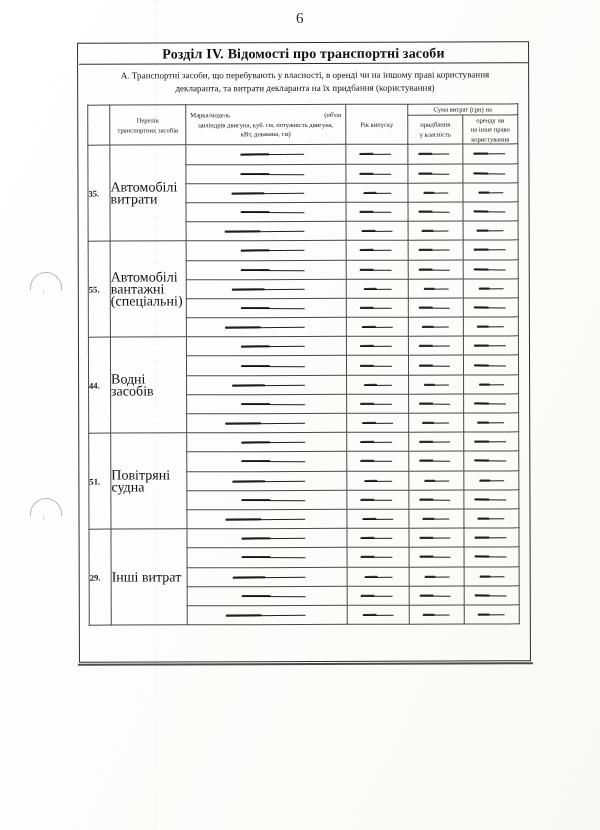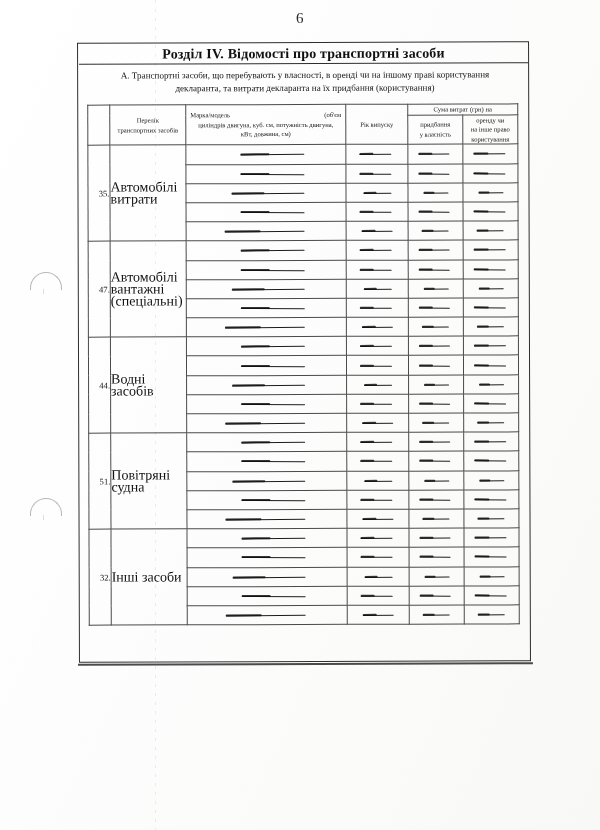--- a/index.html
+++ b/index.html
@@ -134,24 +134,25 @@
   
   .c-num{width:22px;}
   .c-name{width:76px;}
   .c-mark{width:160px;}
   .c-year{width:62px;}
   .c-buy{width:56px;}
   .c-rent{width:55px;}
 
   
   .row-num{
-    text-align:right;
+    text-align:left;
     font-size:8.6px;
     color:#141414;
     vertical-align:middle;
+    font-weight:bold;
   }
   .row-name{
     padding:0 4px 0 7px;
     font-size:14px;
     line-height:11.6px;
     color:#121212;
     vertical-align:middle;
   }
   .subrow td{height:19.2px;}
   .dash-cell{position:relative;}
@@ -304,21 +305,21 @@
           <span class="dash"></span>
         </td>
         <td class="dash-cell dash-buy v-c">
           <span class="dash"></span>
         </td>
         <td class="dash-cell dash-rent v-c">
           <span class="dash"></span>
         </td>
       </tr>
       <tr class="subrow">
-        <td class="row-num" rowspan="5">47.</td>
+        <td class="row-num" rowspan="5">55.</td>
         <td class="row-name" rowspan="5">
           <div>Автомобілі</div>
           <div>вантажні</div>
           <div>(спеціальні)</div>
         </td>
         <td class="dash-cell dash-mark">
           <span class="dash"></span>
         </td>
         <td class="dash-cell dash-year">
           <span class="dash"></span>
@@ -528,23 +529,23 @@
           <span class="dash"></span>
         </td>
         <td class="dash-cell dash-buy v-c">
           <span class="dash"></span>
         </td>
         <td class="dash-cell dash-rent v-c">
           <span class="dash"></span>
         </td>
       </tr>
       <tr class="subrow">
-        <td class="row-num" rowspan="5">32.</td>
+        <td class="row-num" rowspan="5">29.</td>
         <td class="row-name" rowspan="5">
-          <div>Інші засоби</div>
+          <div>Інші витрат</div>
         </td>
         <td class="dash-cell dash-mark">
           <span class="dash"></span>
         </td>
         <td class="dash-cell dash-year">
           <span class="dash"></span>
         </td>
         <td class="dash-cell dash-buy">
           <span class="dash"></span>
         </td>

